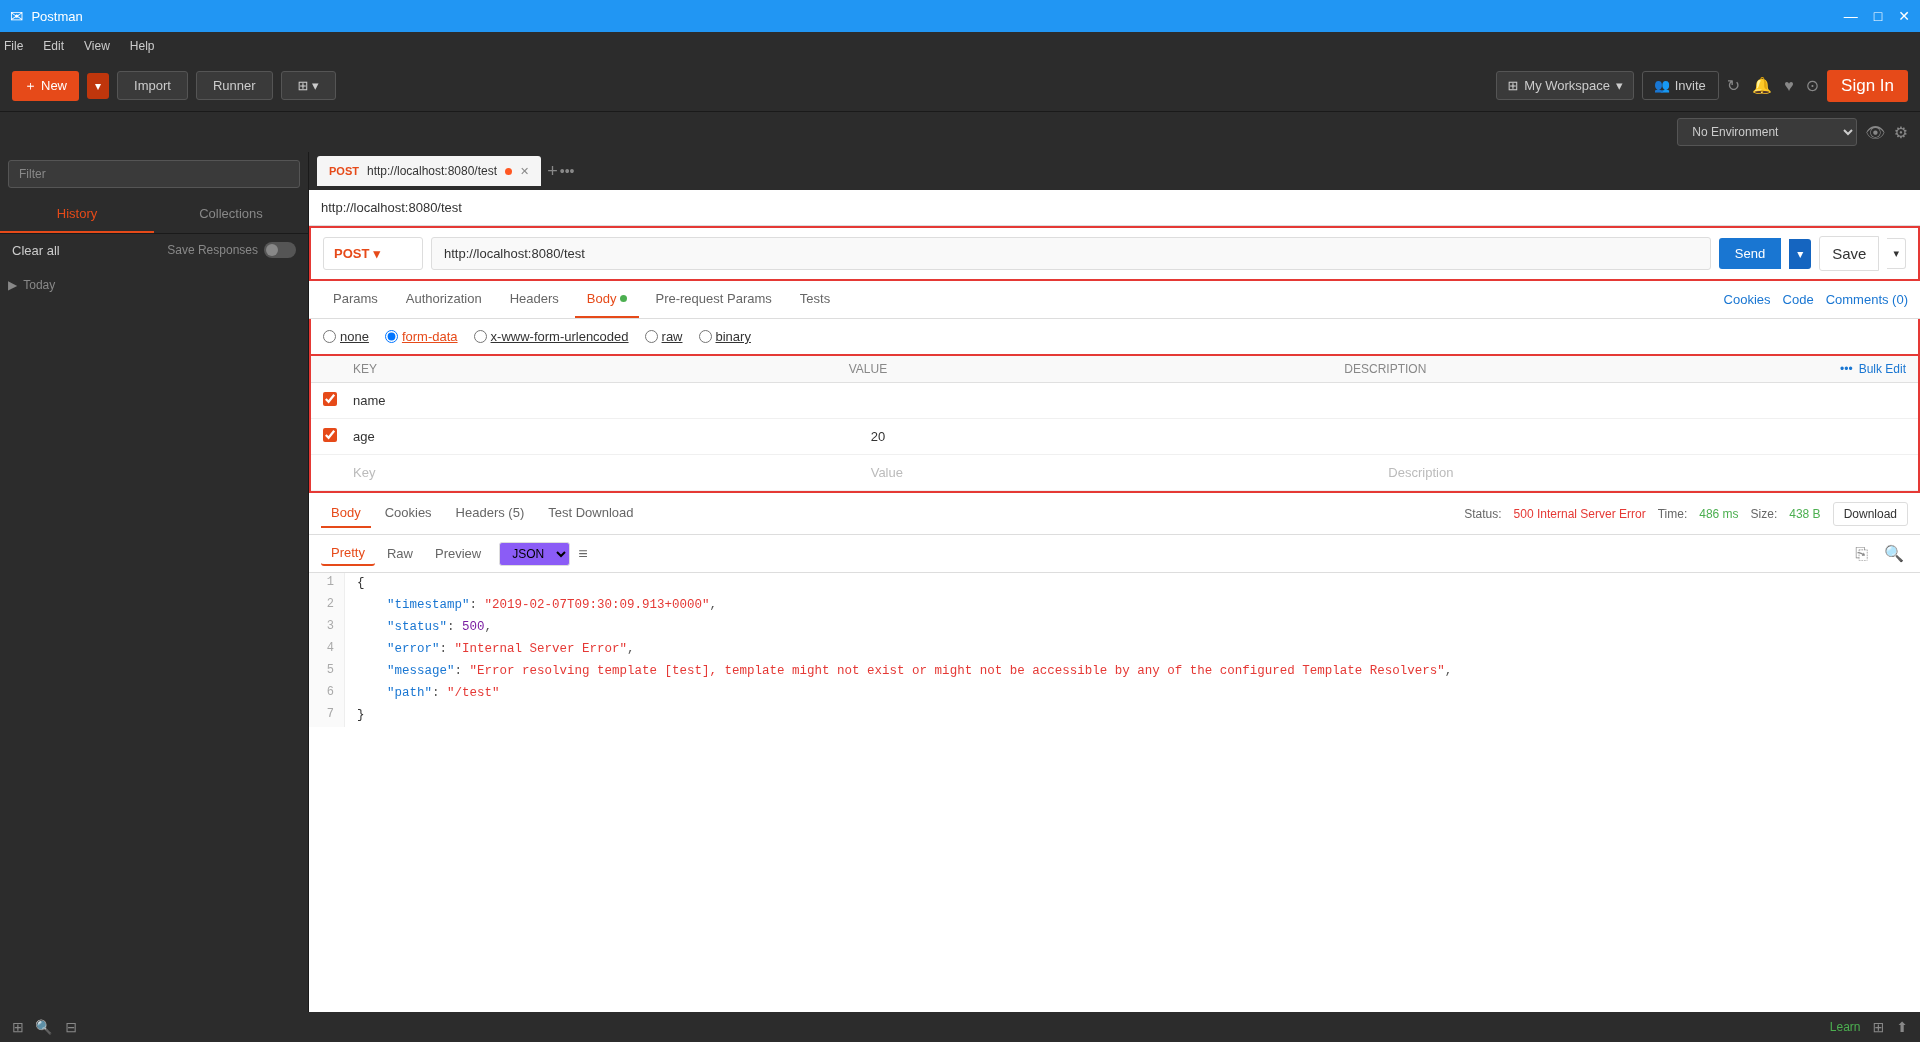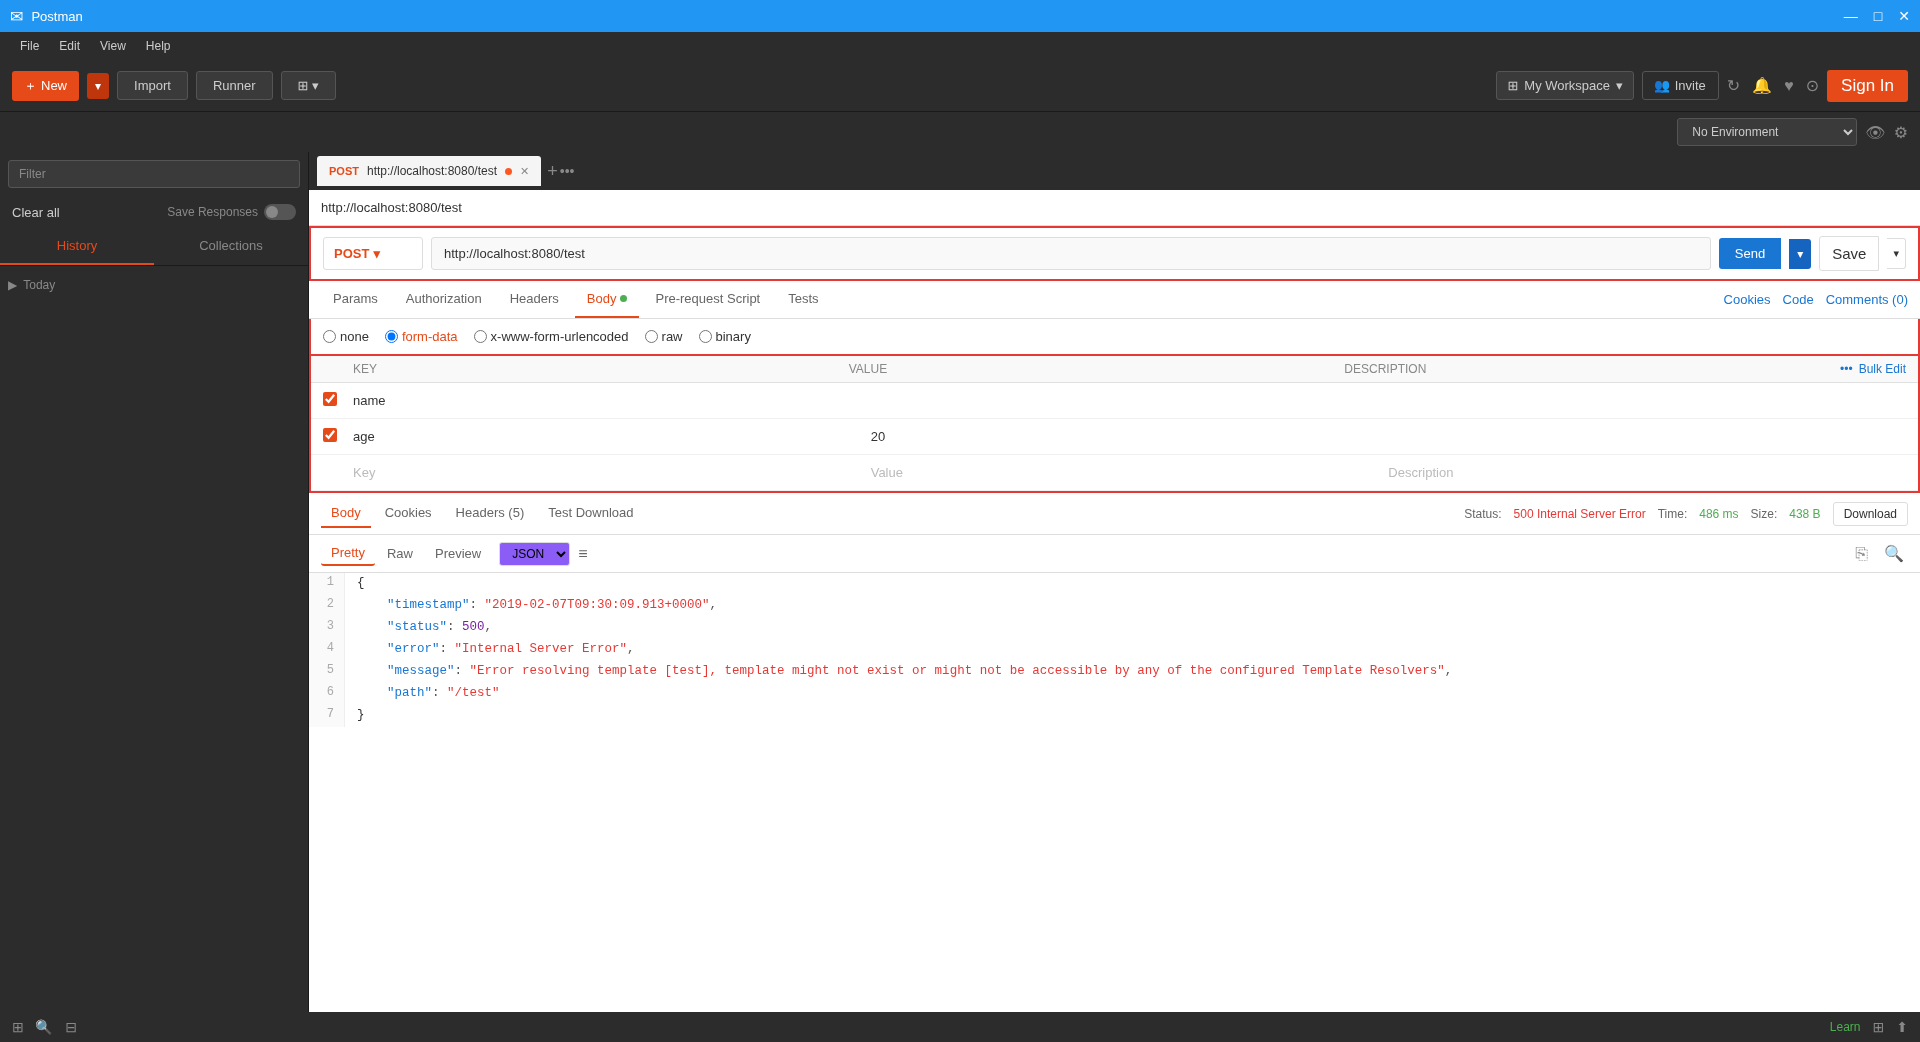--- a/index.html
+++ b/index.html
@@ -20,21 +20,21 @@
     #title-bar .title-right { display: flex; gap: 16px; }
     #title-bar .title-right span { cursor: pointer; font-size: 14px; }
 
     
     #menu-bar {
       background: #2c2c2c;
       color: #ccc;
       height: 28px;
       display: flex;
       align-items: center;
-      padding: 0 20px;
+      padding: 0 4px;
       gap: 20px;
       font-size: 12px;
     }
     #menu-bar span { cursor: pointer; }
 
     
     #toolbar {
       background: #2c2c2c;
       height: 52px;
       display: flex;
@@ -328,21 +328,21 @@
     
     #body-options {
       background: white;
       padding: 10px 12px;
       display: flex;
       align-items: center;
       gap: 16px;
       border: 2px solid #e53935;
       border-top: none;
     }
-    .radio-option { display: flex; gap: 4px; cursor: pointer; font-size: 13px; color: #333; }
+    .radio-option { display: flex; gap: 4px; cursor: pointer; font-size: 13px; color: #333; text-decoration: underline; }
     .radio-option input[type=radio] { cursor: pointer; }
     .radio-option.active-option { color: #E64A19; }
 
     
     #form-data-table {
       background: white;
       border: 2px solid #e53935;
       border-top: none;
     }
     .table-header {
@@ -577,32 +577,32 @@
   <button class="env-btn">👁</button>
   <button class="env-btn">⚙</button>
 </div>
 
 <div id="main" style="height: calc(100vh - 32px - 28px - 52px - 40px - 30px); display:flex;">
 
   <div id="sidebar">
     <div id="sidebar-search">
       <input type="text" placeholder="Filter" style="">
     </div>
+    <div id="sidebar-tabs">
+      <div class="sidebar-tab active">History</div>
+      <div class="sidebar-tab">Collections</div>
+    </div>
     <div id="sidebar-toolbar">
       <span class="clear-all">Clear all</span>
       <div class="save-responses">
         <span>Save Responses</span>
         <div class="toggle">
           <div class="toggle-thumb"></div>
         </div>
       </div>
-    </div>
-    <div id="sidebar-tabs">
-      <div class="sidebar-tab active">History</div>
-      <div class="sidebar-tab">Collections</div>
     </div>
     <div id="sidebar-content">
       <div class="history-group">
         <span>▶</span>
         <span>Today</span>
       </div>
     </div>
   </div>
 
   <div class="content-inner">
@@ -637,21 +637,21 @@
       </div>
 
       <div id="request-tabs">
         <div class="req-tab">Params</div>
         <div class="req-tab">Authorization</div>
         <div class="req-tab">Headers</div>
         <div class="req-tab active">
           <span>Body</span>
           <span class="dot"></span>
         </div>
-        <div class="req-tab">Pre-request Script</div>
+        <div class="req-tab">Pre-request Params</div>
         <div class="req-tab">Tests</div>
         <div class="req-tab-right">
           <span>Cookies</span>
           <span>Code</span>
           <span>Comments (0)</span>
         </div>
       </div>
 
       <div id="body-options">
         <label class="radio-option">

